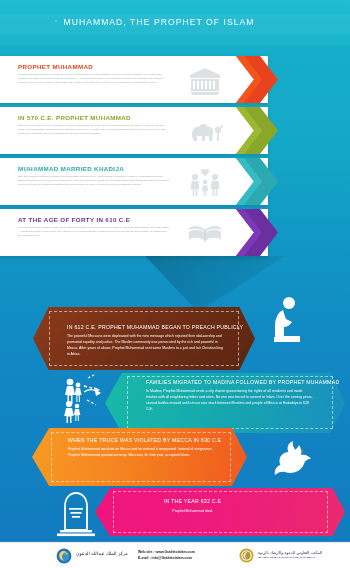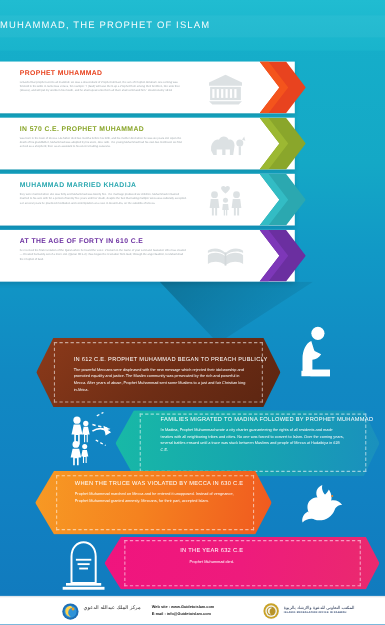--- a/index.html
+++ b/index.html
@@ -21,21 +21,21 @@
   .header {
     position:absolute; left:0; top:0; width:350px; height:46px;
     background:linear-gradient(180deg,#20bcd1 0%,#19b4cc 100%);
   }
   .header-band {
     position:absolute; left:0; top:14px; width:350px; height:20px;
     background:rgba(255,255,255,0.045);
   }
   .header-title {
     position:absolute; left:0; top:17px; width:318px;
-    text-align:left;
+    text-align:center;
     color:#ffffff;
     font-size:8.6px;
     letter-spacing:1.05px;
     font-weight:400;
     opacity:.97;
   }
   .header-speck {
     position:absolute; left:55px; top:20px; width:2px; height:2px;
     background:rgba(255,255,255,.35); border-radius:50%;
   }

